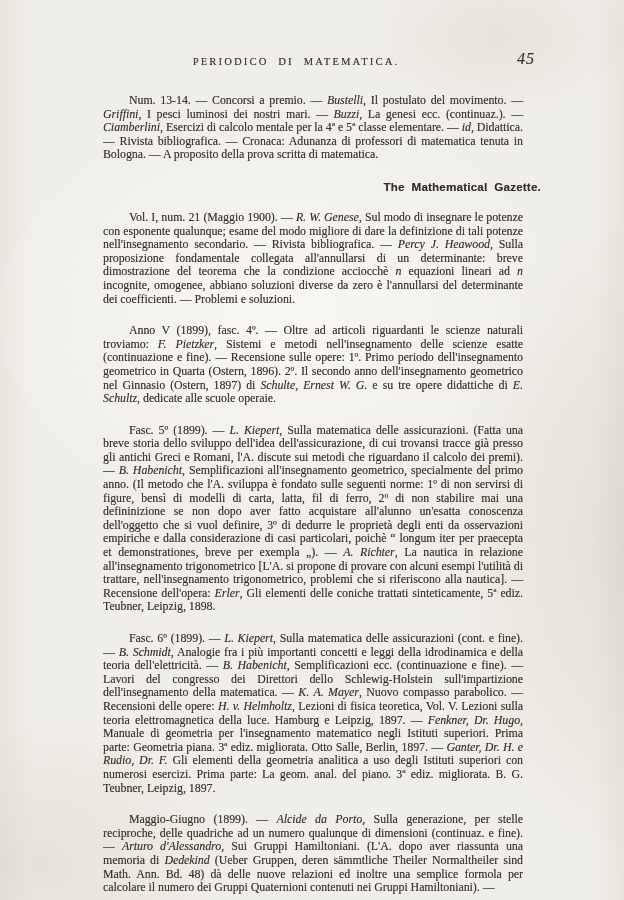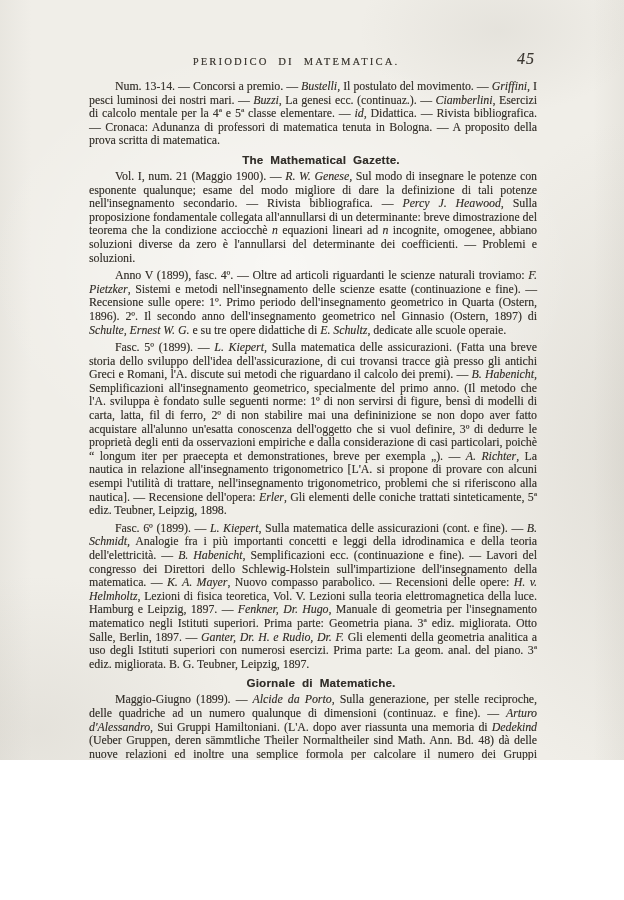--- a/index.html
+++ b/index.html
@@ -1,19 +1,19 @@
 <!DOCTYPE html>
 <html><head>
 <meta charset="utf-8">
 <style>
   html, body { margin: 0; padding: 0; }
   .page {
     position: relative;
     width: 624px;
-    height: 760px;
+    height: 900px;
     overflow: hidden;
     background-color: #f0eee8;
     background-image:
       radial-gradient(ellipse 420px 320px at 45% 35%, rgba(255,255,255,0.55), rgba(255,255,255,0) 70%),
       radial-gradient(ellipse 300px 520px at 102% 60%, rgba(168,163,152,0.20), rgba(168,163,152,0) 65%),
       radial-gradient(ellipse 280px 220px at 6% 96%, rgba(168,163,152,0.16), rgba(168,163,152,0) 70%),
       radial-gradient(ellipse 200px 120px at 80% 4%, rgba(180,176,167,0.18), rgba(180,176,167,0) 70%),
       linear-gradient(90deg, rgba(185,181,172,0.14), rgba(0,0,0,0) 5%, rgba(0,0,0,0) 95%, rgba(185,181,172,0.16));
     font-family: "Liberation Serif", serif;
     color: #38342e;
@@ -45,32 +45,32 @@
     left: 85px;
     top: 76px;
     width: 456px;
     font-size: 11.8px;
     line-height: 13.6px;
     text-align: justify;
     color: #36322c;
     text-shadow: 0.2px 0.2px 0.35px rgba(55,50,44,0.45);
   }
   .content p {
-    margin: 4px;
+    margin: 18px;
     text-indent: 26px;
   }
   .heading {
     font-family: "Liberation Sans", sans-serif;
     font-weight: bold;
     font-size: 11.6px;
     line-height: 13px;
     margin: 5px 0 4px 16px;
     word-spacing: 3.5px;
     letter-spacing: 0.2px;
-    text-align: center;
+    text-align: right;
     color: #312e29;
   }
   .it { font-style: italic; }
   .ink-speck {
     position: absolute;
     left: 167px;
     top: 838px;
     width: 2px;
     height: 2px;
     border-radius: 50%;
@@ -84,17 +84,16 @@
 <div class="page">
   <div class="running-title">PERIODICO DI MATEMATICA.</div>
   <div class="page-number">45</div>
   <div class="content" id="content">
       <p><span>Num. 13-14. — Concorsi a premio. — </span><span class="it">Bustelli</span><span>, Il postulato del movimento. — </span><span class="it">Griffini</span><span>, I pesci luminosi dei nostri mari. — </span><span class="it">Buzzi</span><span>, La genesi ecc. (continuaz.). — </span><span class="it">Ciamberlini</span><span>, Esercizi di calcolo mentale per la 4ª e 5ª classe elementare. — </span><span class="it">id</span><span>, Didattica. — Rivista bibliografica. — Cronaca: Adunanza di professori di matematica tenuta in Bologna. — A proposito della prova scritta di matematica.</span></p>
       <div class="heading">The Mathematical Gazette.</div>
       <p><span>Vol. I, num. 21 (Maggio 1900). — </span><span class="it">R. W. Genese</span><span>, Sul modo di insegnare le potenze con esponente qualunque; esame del modo migliore di dare la definizione di tali potenze nell'insegnamento secondario. — Rivista bibliografica. — </span><span class="it">Percy J. Heawood</span><span>, Sulla proposizione fondamentale collegata all'annullarsi di un determinante: breve dimostrazione del teorema che la condizione acciocchè </span><span class="it">n</span><span> equazioni lineari ad </span><span class="it">n</span><span> incognite, omogenee, abbiano soluzioni diverse da zero è l'annullarsi del determinante dei coefficienti. — Problemi e soluzioni.</span></p>
       <p><span>Anno V (1899), fasc. 4º. — Oltre ad articoli riguardanti le scienze naturali troviamo: </span><span class="it">F. Pietzker</span><span>, Sistemi e metodi nell'insegnamento delle scienze esatte (continuazione e fine). — Recensione sulle opere: 1º. Primo periodo dell'insegnamento geometrico in Quarta (Ostern, 1896). 2º. Il secondo anno dell'insegnamento geometrico nel Ginnasio (Ostern, 1897) di </span><span class="it">Schulte, Ernest W. G.</span><span> e su tre opere didattiche di </span><span class="it">E. Schultz</span><span>, dedicate alle scuole operaie.</span></p>
       <p><span>Fasc. 5º (1899). — </span><span class="it">L. Kiepert</span><span>, Sulla matematica delle assicurazioni. (Fatta una breve storia dello sviluppo dell'idea dell'assicurazione, di cui trovansi tracce già presso gli antichi Greci e Romani, l'A. discute sui metodi che riguardano il calcolo dei premi). — </span><span class="it">B. Habenicht</span><span>, Semplificazioni all'insegnamento geometrico, specialmente del primo anno. (Il metodo che l'A. sviluppa è fondato sulle seguenti norme: 1º di non servirsi di figure, bensì di modelli di carta, latta, fil di ferro, 2º di non stabilire mai una defininizione se non dopo aver fatto acquistare all'alunno un'esatta conoscenza dell'oggetto che si vuol definire, 3º di dedurre le proprietà degli enti da osservazioni empiriche e dalla considerazione di casi particolari, poichè “ longum iter per praecepta et demonstrationes, breve per exempla „). — </span><span class="it">A. Richter</span><span>, La nautica in relazione all'insegnamento trigonometrico [L'A. si propone di provare con alcuni esempi l'utilità di trattare, nell'insegnamento trigonometrico, problemi che si riferiscono alla nautica]. — Recensione dell'opera: </span><span class="it">Erler</span><span>, Gli elementi delle coniche trattati sinteticamente, 5ª ediz. Teubner, Leipzig, 1898.</span></p>
       <p><span>Fasc. 6º (1899). — </span><span class="it">L. Kiepert</span><span>, Sulla matematica delle assicurazioni (cont. e fine). — </span><span class="it">B. Schmidt</span><span>, Analogie fra i più importanti concetti e leggi della idrodinamica e della teoria dell'elettricità. — </span><span class="it">B. Habenicht</span><span>, Semplificazioni ecc. (continuazione e fine). — Lavori del congresso dei Direttori dello Schlewig-Holstein sull'impartizione dell'insegnamento della matematica. — </span><span class="it">K. A. Mayer</span><span>, Nuovo compasso parabolico. — Recensioni delle opere: </span><span class="it">H. v. Helmholtz</span><span>, Lezioni di fisica teoretica, Vol. V. Lezioni sulla teoria elettromagnetica della luce. Hamburg e Leipzig, 1897. — </span><span class="it">Fenkner, Dr. Hugo</span><span>, Manuale di geometria per l'insegnamento matematico negli Istituti superiori. Prima parte: Geometria piana. 3ª ediz. migliorata. Otto Salle, Berlin, 1897. — </span><span class="it">Ganter, Dr. H. e Rudio, Dr. F.</span><span> Gli elementi della geometria analitica a uso degli Istituti superiori con numerosi esercizi. Prima parte: La geom. anal. del piano. 3ª ediz. migliorata. B. G. Teubner, Leipzig, 1897.</span></p>
-      <div class="heading">Giornale di Matematiche.</div>
       <p><span>Maggio-Giugno (1899). — </span><span class="it">Alcide da Porto</span><span>, Sulla generazione, per stelle reciproche, delle quadriche ad un numero qualunque di dimensioni (continuaz. e fine). — </span><span class="it">Arturo d'Alessandro</span><span>, Sui Gruppi Hamiltoniani. (L'A. dopo aver riassunta una memoria di </span><span class="it">Dedekind</span><span> (Ueber Gruppen, deren sämmtliche Theiler Normaltheiler sind Math. Ann. Bd. 48) dà delle nuove relazioni ed inoltre una semplice formola per calcolare il numero dei Gruppi Quaternioni contenuti nei Gruppi Hamiltoniani). —</span></p>
     </div>
   <div class="ink-speck"></div>
 </div>
 
 </body></html>

